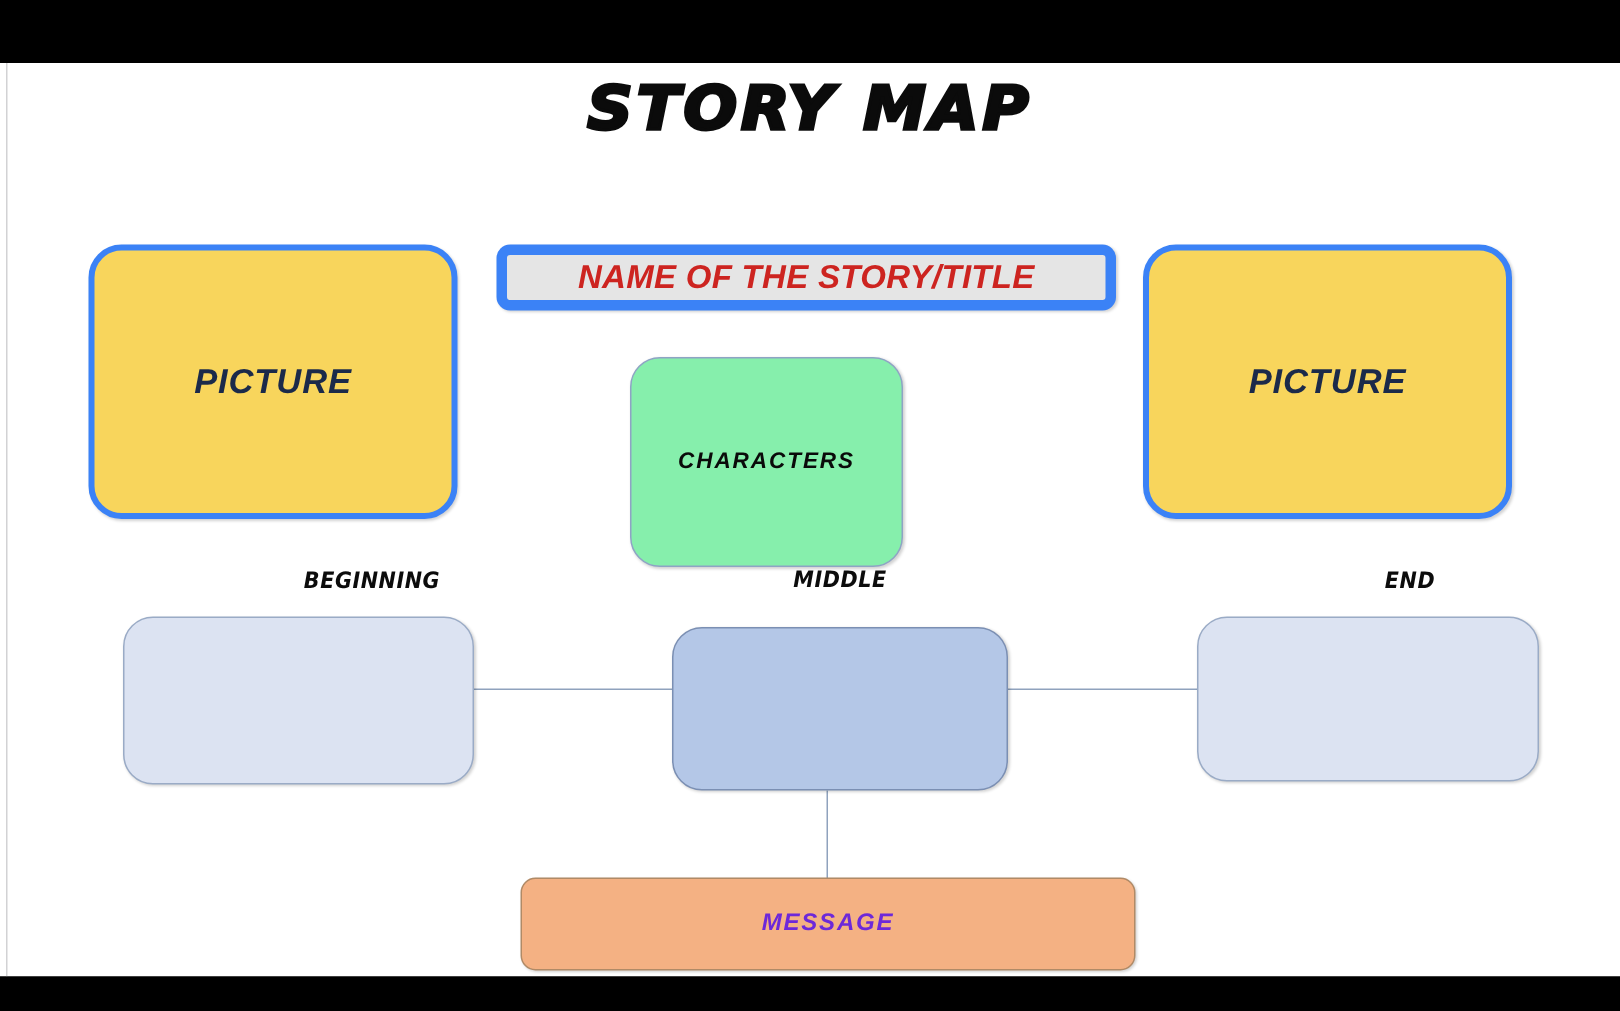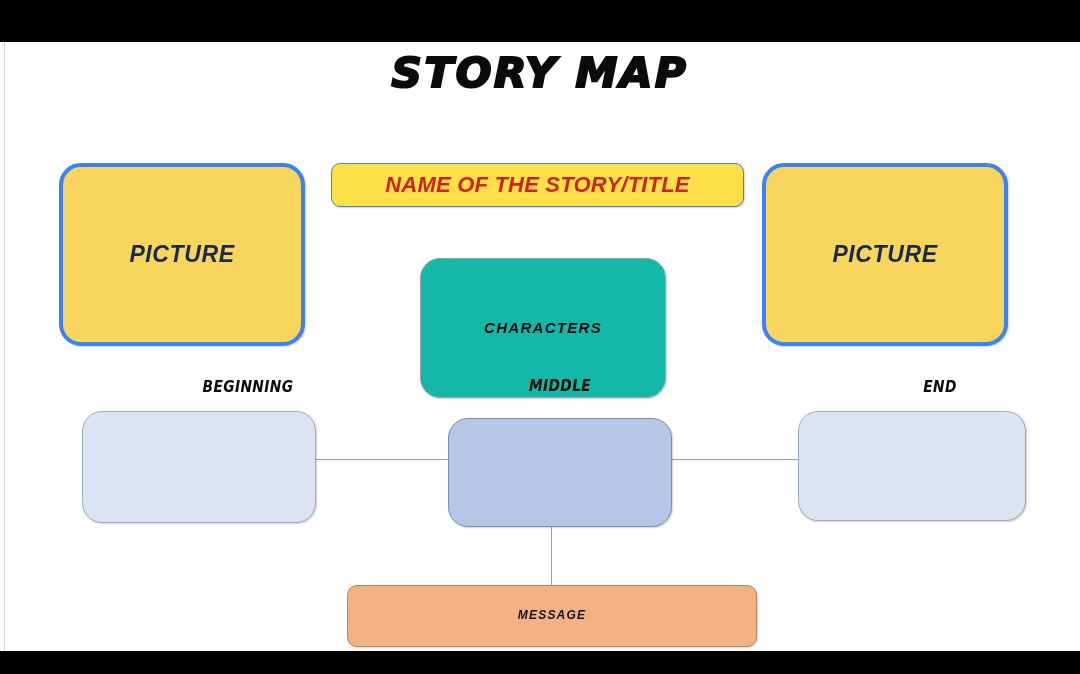--- a/index.html
+++ b/index.html
@@ -82,22 +82,22 @@
     font-weight: bold;
     line-height: 1.1;
   }
 
   
   #story-title-box {
     left: 331px;
     top: 121px;
     width: 413px;
     height: 44px;
-    background: #fde047;
-    border: 1px solid #3b82f6;
+    background: #e5e5e5;
+    border: 7px solid #3b82f6;
     border-radius: 9px;
   }
   #story-title-box .node-label {
     font-size: 22px;
     letter-spacing: 0.2px;
     color: #cd2420;
   }
 
   
   .picture-box {
@@ -112,24 +112,24 @@
   #picture-right { left: 762px; }
   .picture-box .node-label {
     font-size: 23px;
     letter-spacing: 0.6px;
     color: #1b2a4a;
   }
 
   
   #characters-box {
     left: 420px;
-    top: 216px;
-    width: 246px;
+    top: 196px;
+    width: 182px;
     height: 140px;
-    background: #14b8a6;
+    background: #86efac;
     border: 1px solid #8ea4c4;
     border-radius: 20px;
   }
   #characters-box .node-label {
     font-size: 15px;
     letter-spacing: 1.3px;
     color: #0a0a0a;
   }
 
   
@@ -165,23 +165,23 @@
   #message-box {
     left: 347px;
     top: 543px;
     width: 410px;
     height: 62px;
     background: #f4b183;
     border: 1px solid #b08a66;
     border-radius: 10px;
   }
   #message-box .node-label {
-    font-size: 12px;
+    font-size: 16px;
     letter-spacing: 1.2px;
-    color: #0f172a;
+    color: #6d28d9;
   }
 
   
   .connector {
     position: absolute;
     background: #8fa2bd;
   }
   .connector-h { height: 1px; }
   .connector-v { width: 1px; }
   #connector-beginning-middle { left: 316px; top: 417px; width: 133px; }

